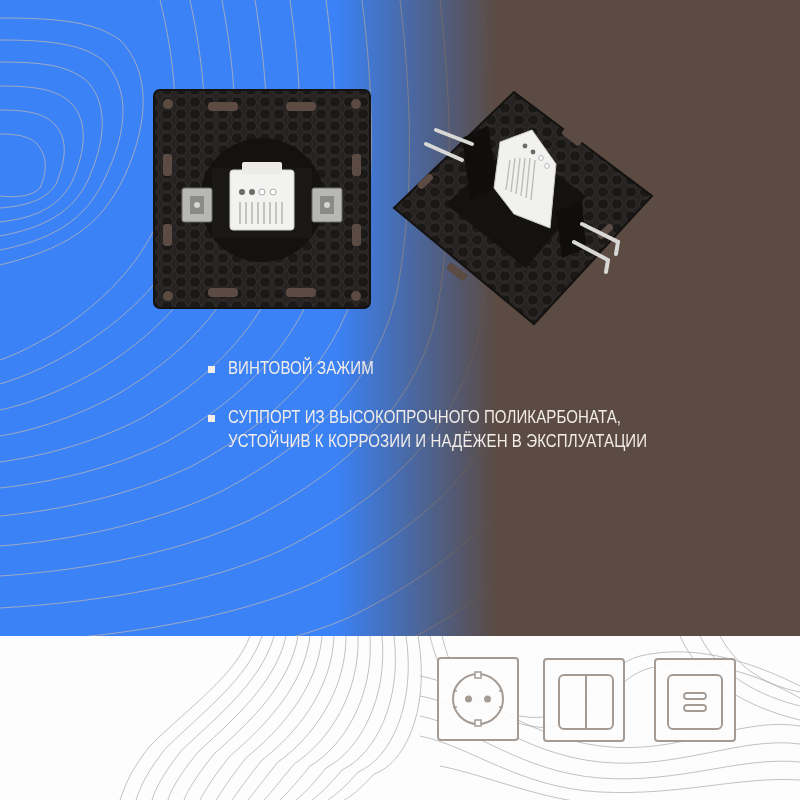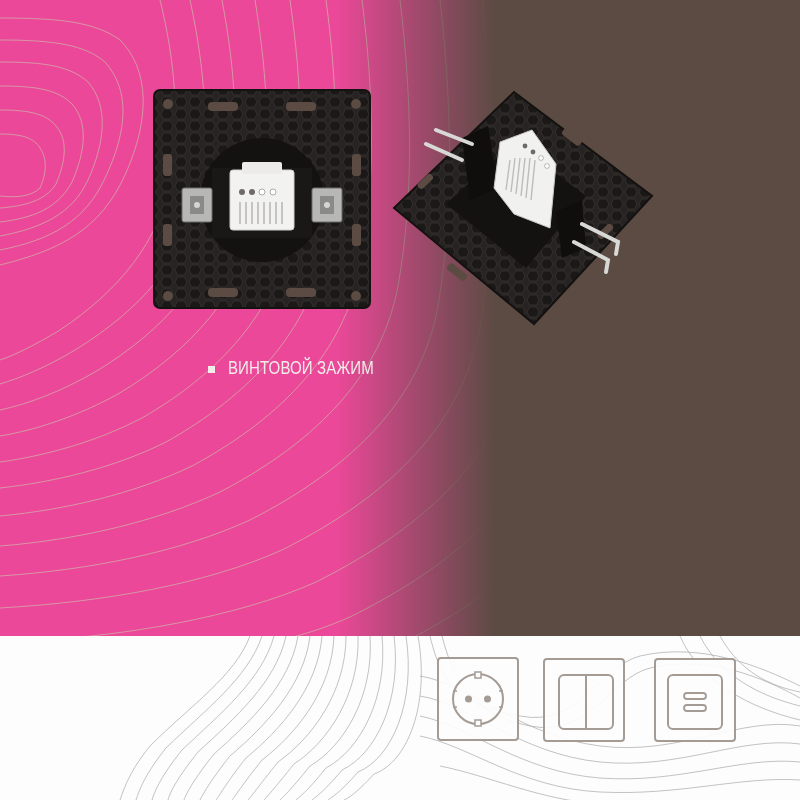--- a/index.html
+++ b/index.html
@@ -1,17 +1,17 @@
 <!DOCTYPE html>
 <html><head>
 <meta charset="utf-8">
 <style>
   html,body{margin:0;padding:0;}
   body{width:800px;height:800px;position:relative;overflow:hidden;background:#fff;font-family:"Liberation Sans",sans-serif;}
-  .top{position:absolute;left:0;top:0;width:800px;height:636px;background:#ec4899;overflow:hidden;}
+  .top{position:absolute;left:0;top:0;width:800px;height:636px;background:#3b82f6;overflow:hidden;}
   .bottom{position:absolute;left:0;top:636px;width:800px;height:164px;background:#fdfdfd;overflow:hidden;}
   svg.bg{position:absolute;left:0;top:0;}
   .device{position:absolute;}
   .features{position:absolute;left:206px;top:356px;width:560px;}
   .feature{position:relative;padding-left:22px;margin-bottom:24px;}
   .feature .bullet{position:absolute;left:2px;top:10px;width:7px;height:7px;background:#f2ede9;}
   .feature .txt{display:block;color:#f1ece8;font-size:17.5px;line-height:24.5px;transform:scaleX(0.86);transform-origin:left top;white-space:nowrap;letter-spacing:0.1px;}
   .icon-frame{position:absolute;width:82px;height:84px;border:2px solid #a59b95;border-radius:4px;background:rgba(253,253,253,0.92);box-sizing:border-box;}
 </style>
 </head>
@@ -133,20 +133,25 @@
     <circle cx="139" cy="68" r="2.4" fill="#6d6a67"></circle>
     <circle cx="147" cy="74" r="2.4" fill="#6d6a67"></circle>
     <circle cx="155" cy="80" r="2.4" fill="#fff" stroke="#777" stroke-width="0.5"></circle>
     <circle cx="161" cy="88" r="2.4" fill="#fff" stroke="#777" stroke-width="0.5"></circle>
   </svg>
 
   <div class="features">
     <div class="feature">
       <span class="bullet"></span>
       <span class="txt">ВИНТОВОЙ ЗАЖИМ</span>
+    </div>
+    <div class="feature">
+      <span class="bullet"></span>
+      <span class="txt">СУППОРТ ИЗ ВЫСОКОПРОЧНОГО ПОЛИКАРБОНАТА,</span>
+      <span class="txt">УСТОЙЧИВ К КОРРОЗИИ И НАДЁЖЕН В ЭКСПЛУАТАЦИИ</span>
     </div>
   </div>
 </div>
 
 <div class="bottom">
   <svg class="bg" width="800" height="164">
     <g fill="none" stroke="#9a9a9a" stroke-width="0.7" opacity="0.85">
       <path d="M250,0 C235,40 190,70 150,110 C130,135 125,150 120,164"></path>
       <path d="M262,0 C248,42 205,74 166,112 C146,137 140,152 136,164"></path>
       <path d="M274,0 C262,44 220,78 182,114 C162,139 155,154 152,164"></path>

